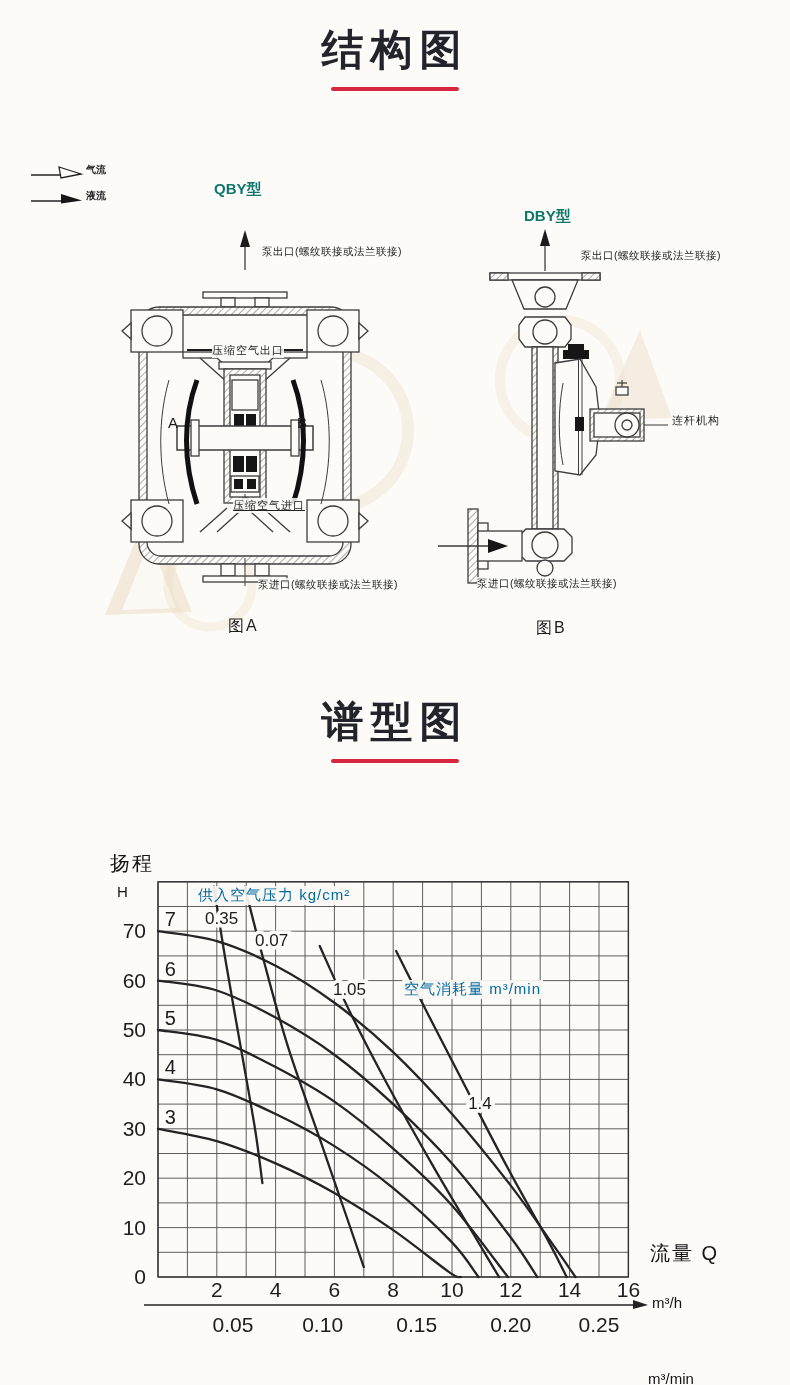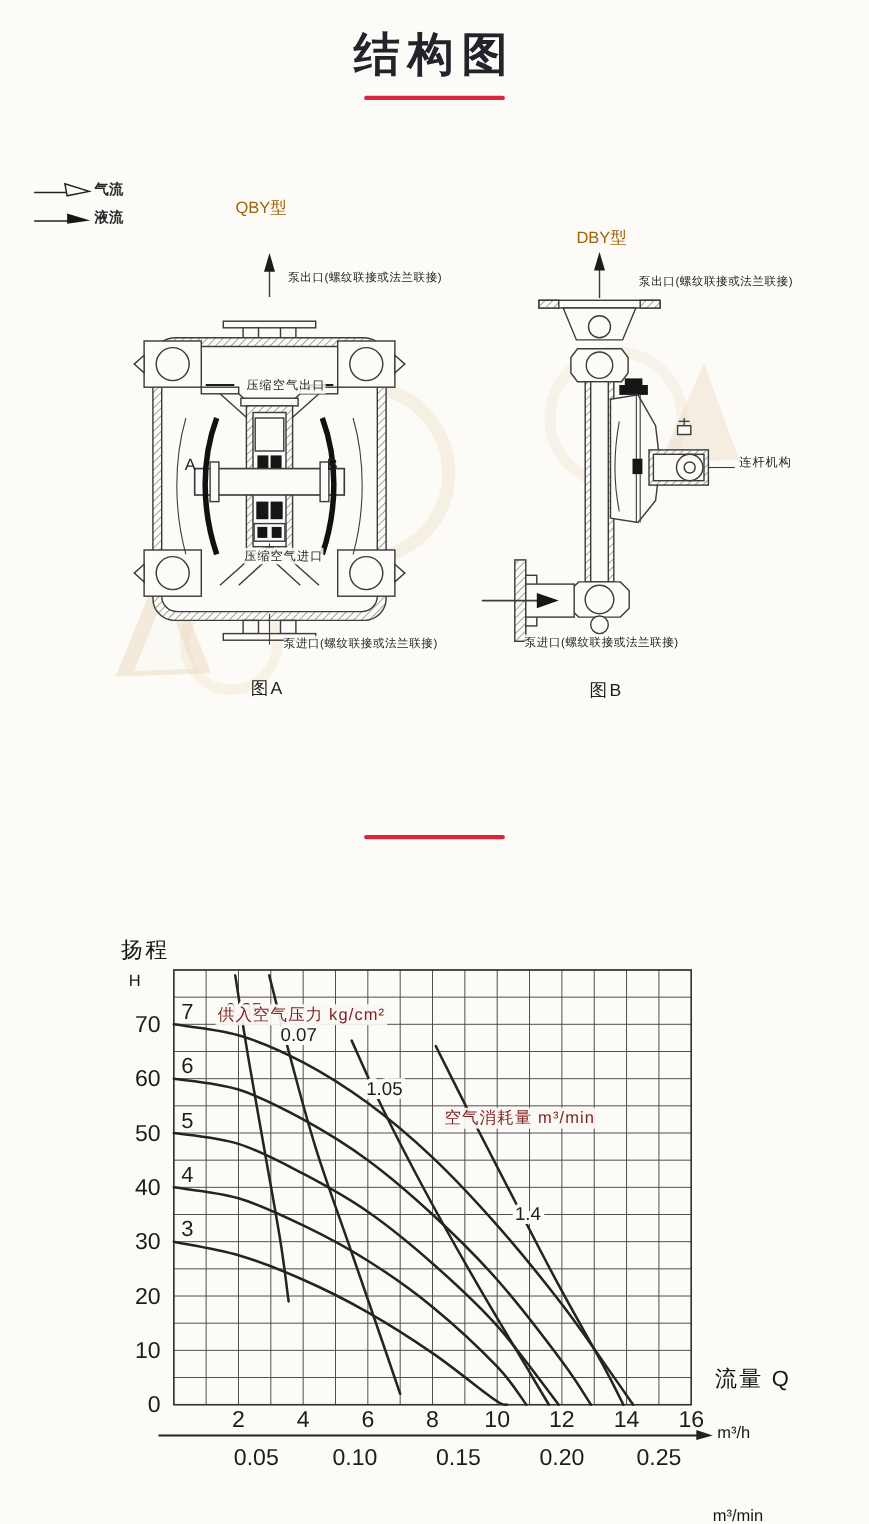--- a/index.html
+++ b/index.html
@@ -3,29 +3,29 @@
 <meta charset="utf-8">
 <style>
   html,body{margin:0;padding:0;}
   body{background:#ffffff;}
   .page{position:relative;width:790px;height:1385px;background:#fcfbf8;overflow:hidden;
         font-family:"Liberation Sans", sans-serif;color:#222;}
   .abs{position:absolute;white-space:nowrap;}
   .sec-title{left:0;width:790px;text-align:center;font-size:42px;font-weight:700;
              letter-spacing:7px;color:#23232b;}
   .red-rule{height:3.5px;border-radius:2px;}
-  .type-label{font-size:15px;font-weight:400;color:#a16207;}
+  .type-label{font-size:15px;font-weight:700;color:#0f766e;}
   .anno{font-size:10.5px;color:#222;letter-spacing:0.5px;background:rgba(252,251,248,.85);}
   .anno-mid{font-size:11px;color:#222;letter-spacing:1px;background:rgba(252,251,248,.85);}
   .cap{font-size:16px;font-weight:400;color:#1d1d1d;letter-spacing:2px;}
   .chamber{font-size:15px;color:#1d1d1d;}
-  .legend-txt{font-size:13px;font-weight:700;color:#2a2a2a;}
+  .legend-txt{font-size:10px;font-weight:700;color:#2a2a2a;}
   .axis-cn{font-size:20px;color:#151515;letter-spacing:2px;}
   .axis-sm{font-size:15px;color:#151515;}
-  .hdr-cn{font-size:15px;color:#7f1d1d;letter-spacing:1px;background:rgba(250,249,244,.92);padding:0 2px;margin-top:27px;}
+  .hdr-cn{font-size:15px;color:#0369a1;letter-spacing:1px;background:rgba(250,249,244,.92);padding:0 2px;}
   svg{display:block;}
 </style>
 </head>
 <body>
 
 <div class="page">
 
   <div class="abs sec-title" style="top:22px;">结构图</div>
   <div class="abs red-rule" id="rule1" style="left: 331px; top: 87px; width: 128px; background: rgb(216, 38, 62);"></div>
 
@@ -130,24 +130,24 @@
     <path d="M64,152 C53,190 53,236 64,276" stroke-width="1"></path>
     <path d="M216,152 C227,190 227,236 216,276" stroke-width="1"></path>
 
     <rect x="116" y="336" width="14" height="12" fill="#fcfbf8"></rect>
     <rect x="150" y="336" width="14" height="12" fill="#fcfbf8"></rect>
     <rect x="98" y="348" width="84" height="6" fill="#fcfbf8"></rect>
     <line x1="140" y1="330" x2="140" y2="358" stroke-width="1"></line>
   </svg>
 
   <div class="abs anno" style="left:262px;top:245px;z-index:2;">泵出口(螺纹联接或法兰联接)</div>
-  <div class="abs anno-mid" style="left:224px;top:343px;z-index:2;">压缩空气出口</div>
+  <div class="abs anno-mid" style="left:212px;top:343px;z-index:2;">压缩空气出口</div>
   <div class="abs chamber" style="left:168px;top:414px;z-index:2;">A</div>
   <div class="abs chamber" style="left:297px;top:414px;z-index:2;">B</div>
-  <div class="abs anno-mid" style="left:222px;top:498px;z-index:2;">压缩空气进口</div>
+  <div class="abs anno-mid" style="left:233px;top:498px;z-index:2;text-decoration:underline;">压缩空气进口</div>
   <div class="abs anno" style="left:258px;top:578px;z-index:2;">泵进口(螺纹联接或法兰联接)</div>
   <div class="abs cap" style="left:228px;top:616px;z-index:2;">图A</div>
 
   <svg class="abs" style="left:430px;top:225px;z-index:1;" width="300" height="400" viewBox="0 0 300 400" fill="none" stroke="#3c3c3c" stroke-width="1.3">
 
     <line x1="115" y1="46" x2="115" y2="12"></line>
     <polygon points="110,21 115,4 120,21" fill="#1c1c1c" stroke="none"></polygon>
 
     <rect x="60" y="48" width="110" height="7" fill="#fcfbf8"></rect>
     <rect x="60" y="48" width="18" height="7" fill="url(#hatch)"></rect>
@@ -190,20 +190,21 @@
 
     <line x1="8" y1="321" x2="60" y2="321" stroke-width="1.5"></line>
     <polygon points="58,314 78,321 58,328" fill="#161616" stroke="none"></polygon>
   </svg>
 
   <div class="abs anno" style="left:581px;top:249px;z-index:2;">泵出口(螺纹联接或法兰联接)</div>
   <div class="abs anno-mid" style="left:672px;top:413px;z-index:2;">连杆机构</div>
   <div class="abs anno" style="left:477px;top:577px;z-index:2;">泵进口(螺纹联接或法兰联接)</div>
   <div class="abs cap" style="left:536px;top:618px;z-index:2;">图B</div>
 
+  <div class="abs sec-title" style="top:694px;">谱型图</div>
   <div class="abs red-rule" id="rule2" style="left: 331px; top: 759px; width: 128px; background: rgb(216, 38, 62);"></div>
 
   <div class="abs axis-cn" style="left:110px;top:850px;z-index:2;">扬程</div>
   <div class="abs axis-sm" style="left:117px;top:883px;z-index:2;">H</div>
   <div class="abs axis-cn" style="left:650px;top:1240px;z-index:2;">流量  Q</div>
   <div class="abs axis-sm" style="left:652px;top:1281px;z-index:2;margin-top:13px;">m³/h</div>
   <div class="abs axis-sm" style="left:648px;top:1370px;z-index:2;text-align:right;">m³/min</div>
   <div class="abs hdr-cn" style="left:196px;top:886px;z-index:3;">供入空气压力  kg/cm²</div>
   <div class="abs hdr-cn" style="left:402px;top:980px;z-index:3;">空气消耗量  m³/min</div>
 

